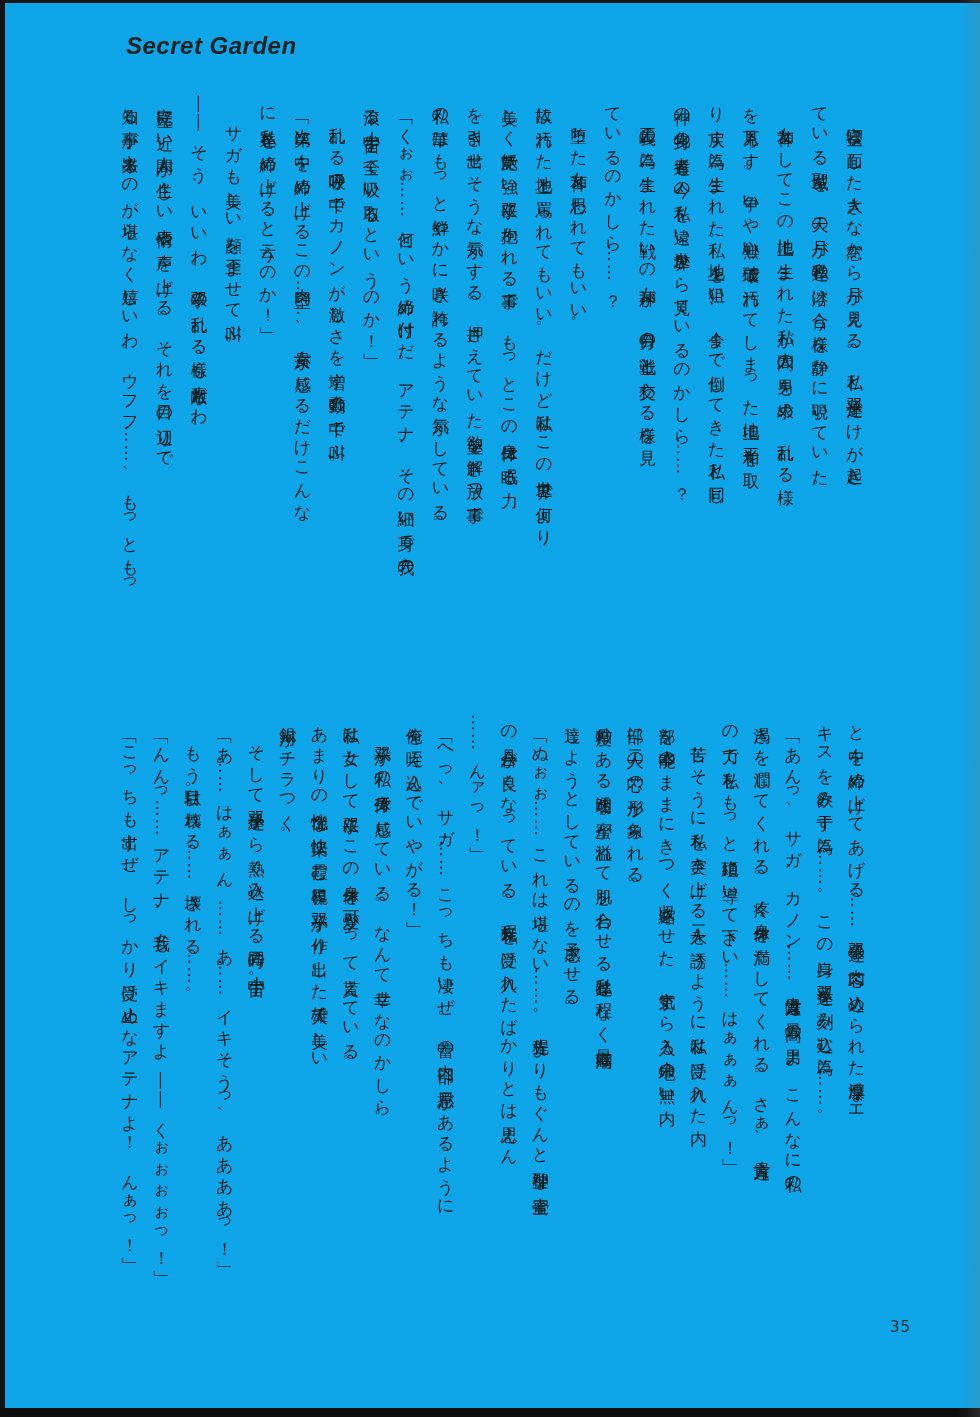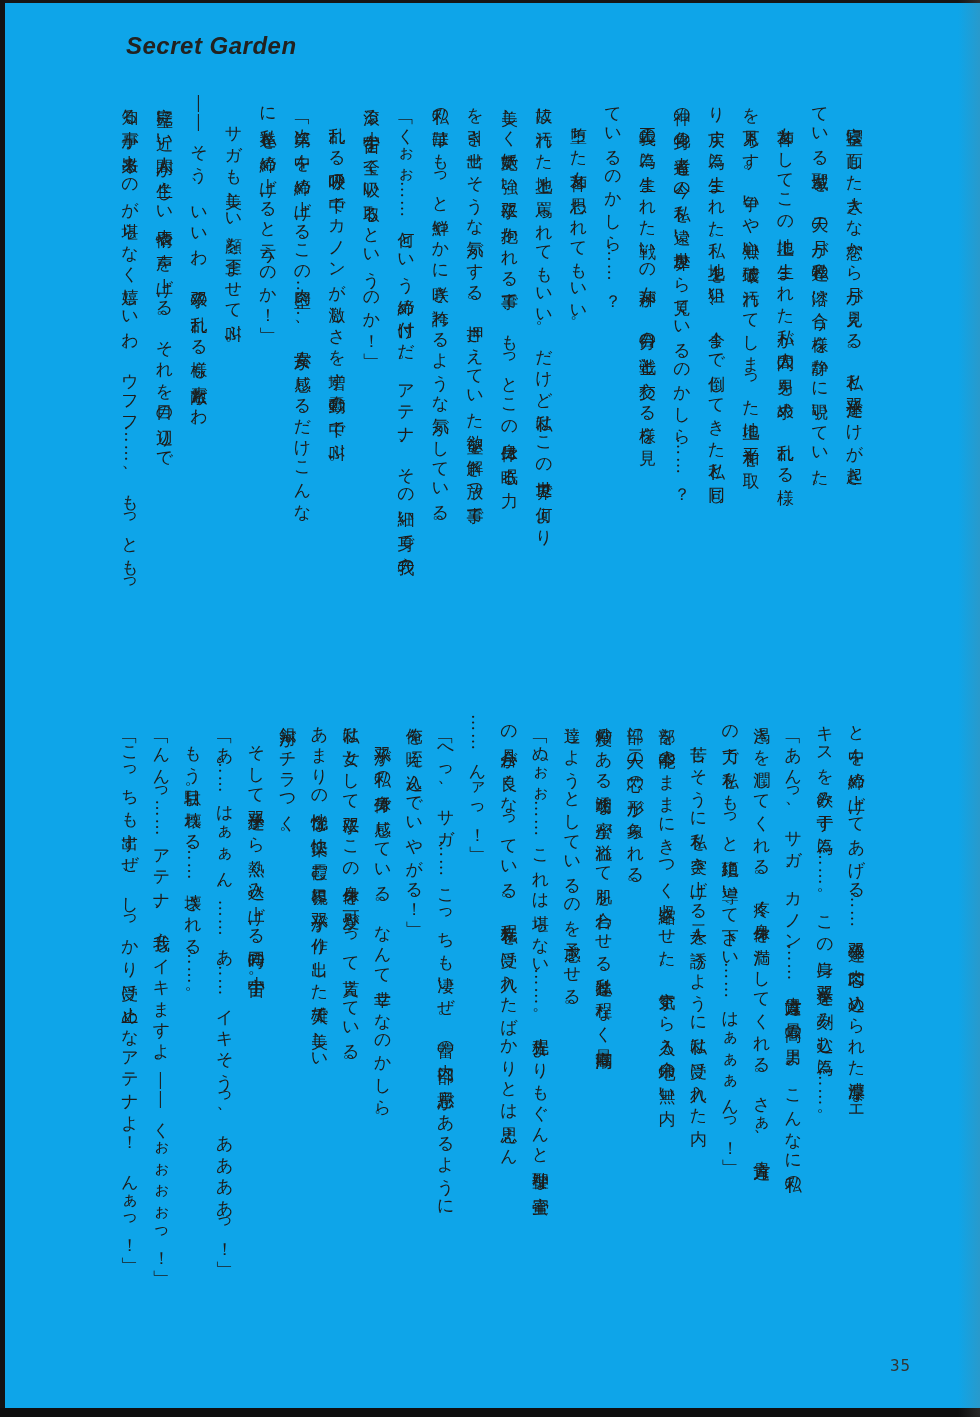--- a/index.html
+++ b/index.html
@@ -64,21 +64,20 @@
   }
   .vcol.indent { padding-top: 19px; }
   .page-number {
     position: absolute;
     left: 890px;
     top: 1318px;
     font-family: "DejaVu Sans", sans-serif;
     font-size: 15px;
     color: #333331;
     letter-spacing: 1px;
-    margin-top: 39px;
   }
 </style>
 </head>
 <body>
 
 <div id="page">
   <div class="edge-top"></div>
   <div class="edge-left"></div>
   <div class="edge-bottom"></div>
   <div class="edge-right"></div>

